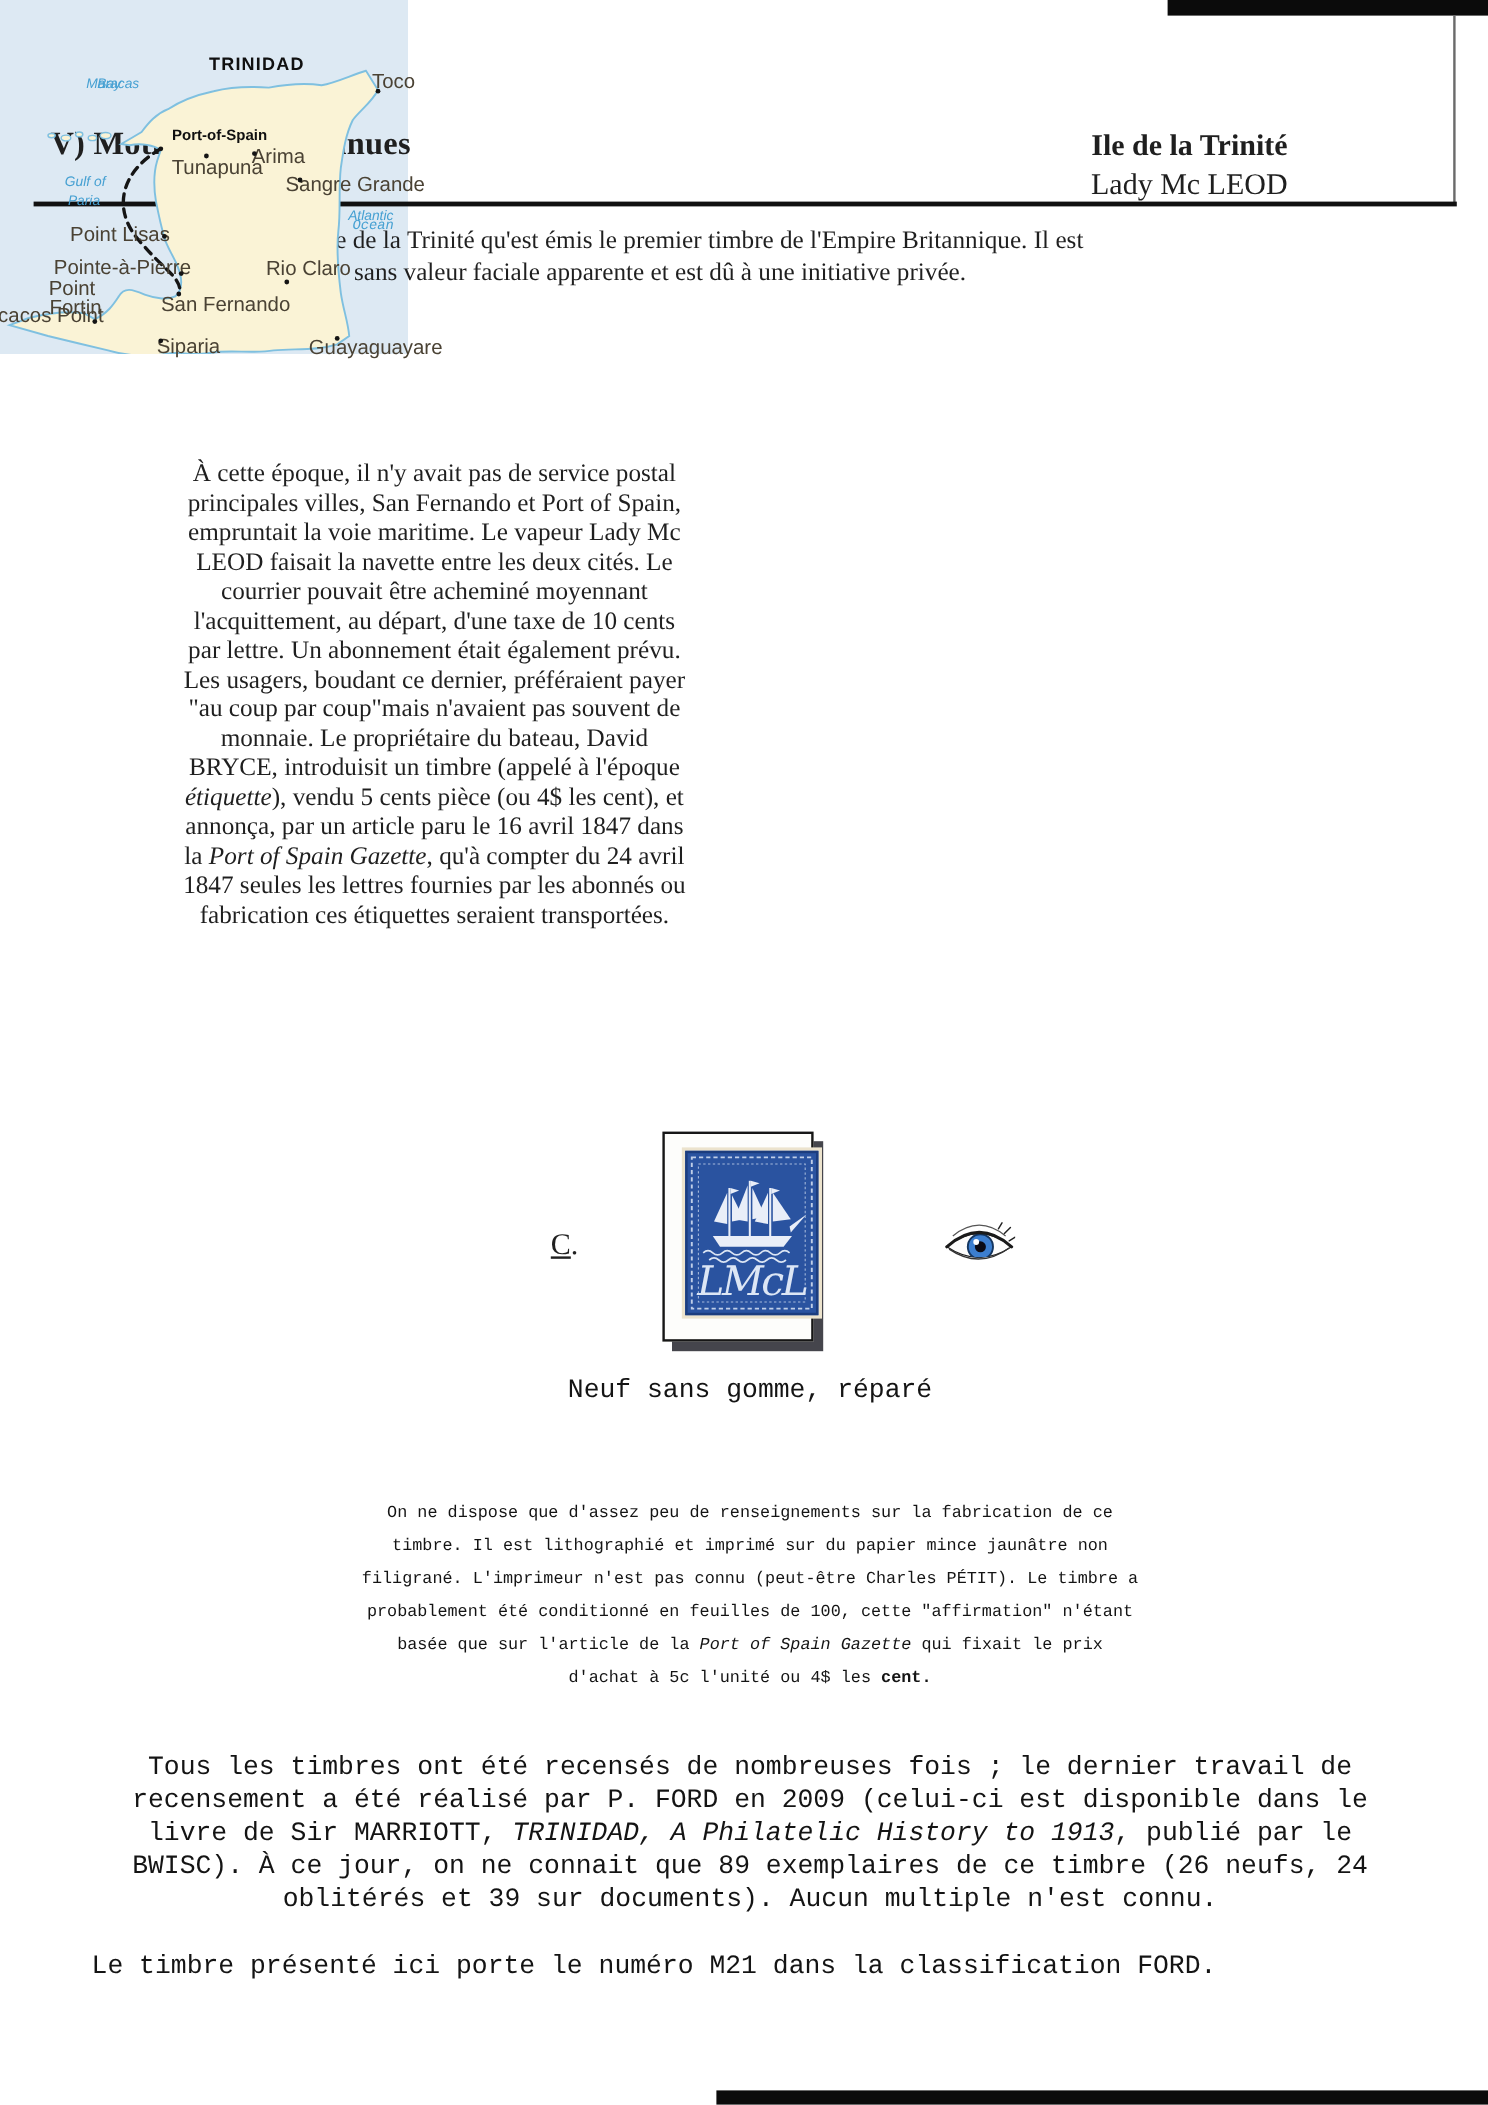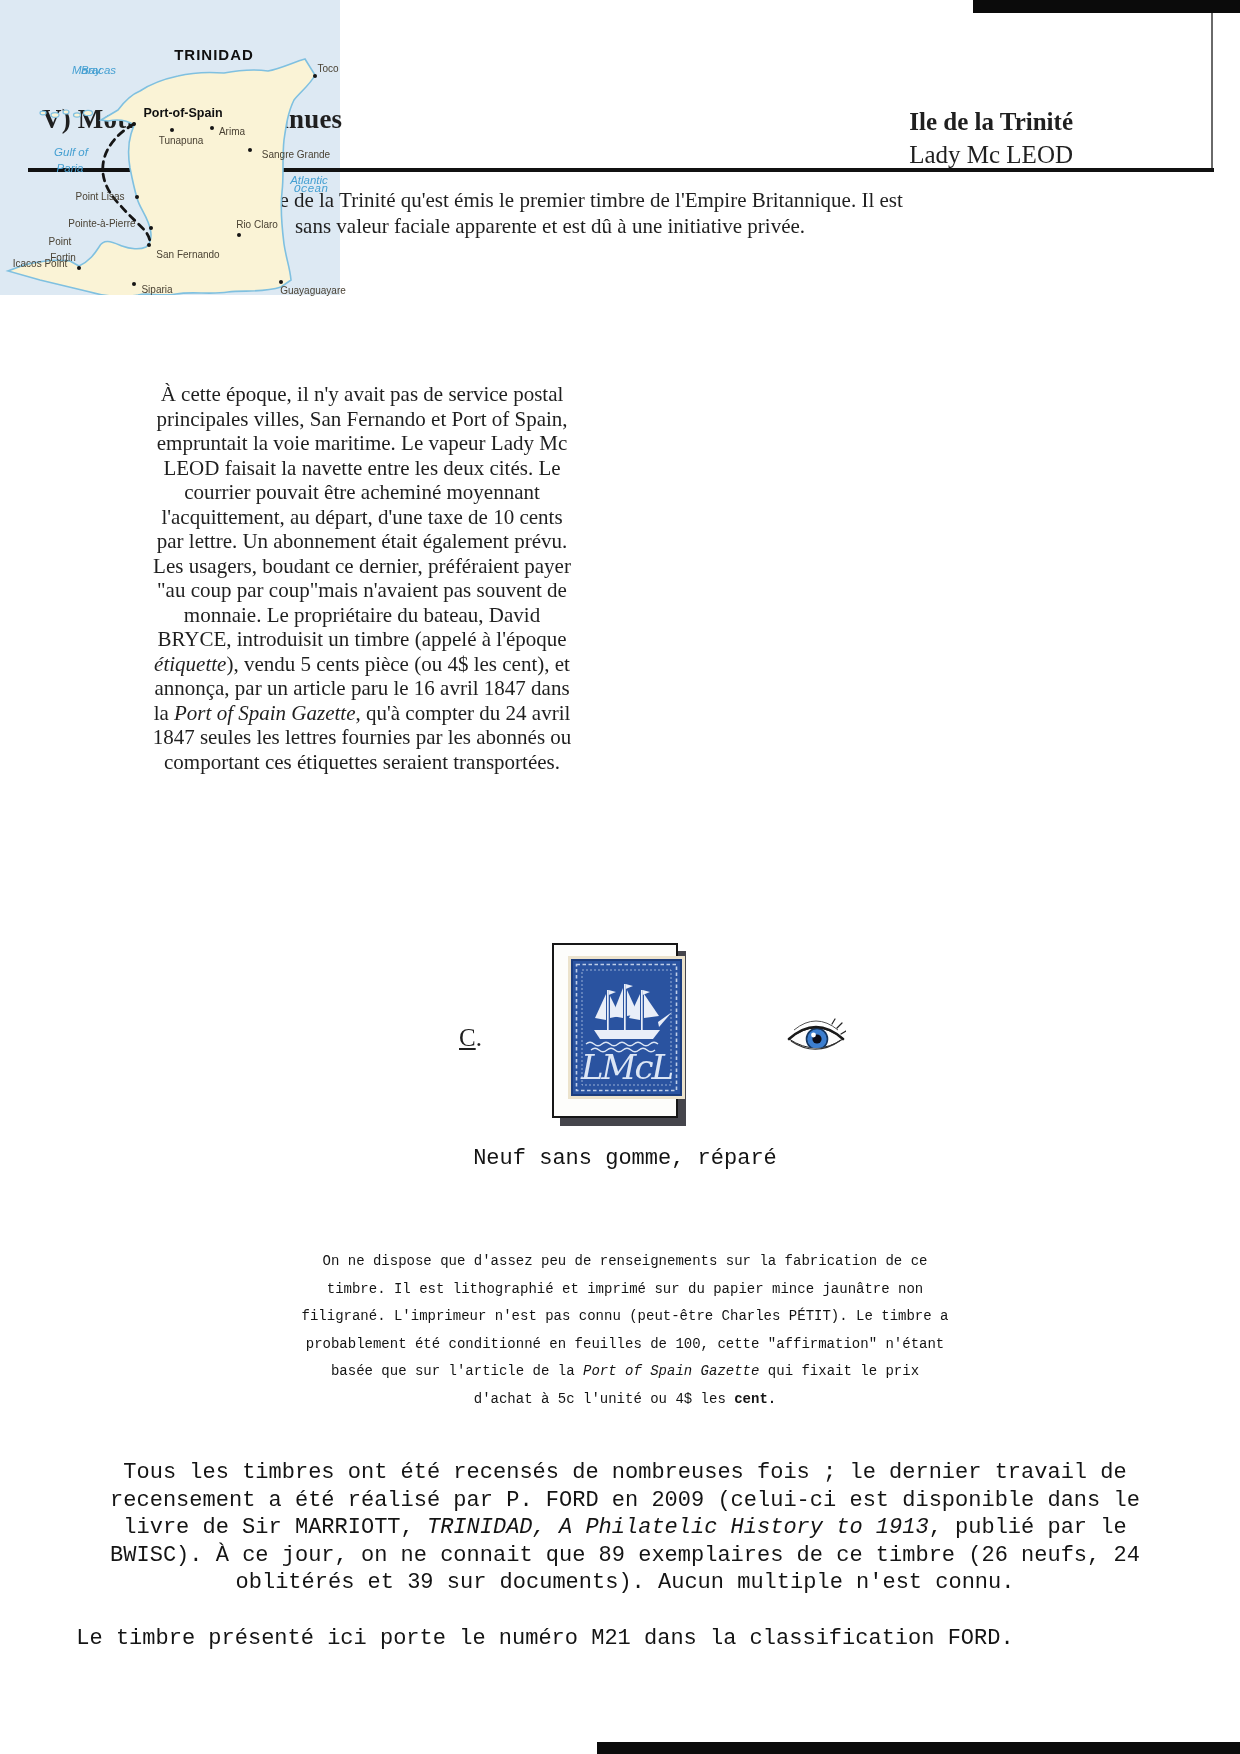--- a/index.html
+++ b/index.html
@@ -21,21 +21,21 @@
   #right-subtitle{right:167px;top:141px;font-size:25px;text-align:right;}
   #rule{left:28px;top:168px;width:1186px;height:4px;background:#111;}
 
   #intro{left:120px;top:188px;width:860px;font-size:21px;line-height:25.5px;}
   #left-col{left:108px;top:382px;width:508px;font-size:21px;line-height:24.5px;text-align:center;}
 
   #map{left:706px;top:421px;width:340px;height:295px;background:#dde9f3;}
   #map svg{position:absolute;left:0;top:0;}
   .ml{position:absolute;transform:translate(-50%,-50%);white-space:nowrap;font-family:"Liberation Sans","DejaVu Sans",sans-serif;}
   .ml.map-title{font-size:15px;font-weight:bold;color:#101010;letter-spacing:1px;}
-  .ml.town{font-size:10px;color:#4a4234;}
+  .ml.town{font-size:17px;color:#4a4234;}
   .ml.town-bold{font-size:12.5px;font-weight:bold;color:#101010;}
   .ml.water{font-size:11.5px;font-style:italic;color:#46a0d2;}
   .mdot{position:absolute;width:4px;height:4px;background:#141414;border-radius:50%;transform:translate(-50%,-50%);}
 
   #fig-label{left:459px;top:1024px;font-size:25px;}
   #fig-label u{text-decoration:underline;}
   #stamp-card{left:552px;top:943px;width:126px;height:175px;background:#fdfdfb;border:2.5px solid #161616;box-sizing:border-box;box-shadow:8px 8px 0 0 #45454c;}
   #stamp-card svg{position:absolute;left:14px;top:11px;}
   #eye{left:786px;top:1014px;}
   #caption{left:70px;top:1146px;width:1110px;font-size:22px;}
@@ -70,21 +70,21 @@
     <div class="tline"><span>l'acquittement, au départ, d'une taxe de 10 cents</span></div>
     <div class="tline"><span>par lettre. Un abonnement était également prévu.</span></div>
     <div class="tline"><span>Les usagers, boudant ce dernier, préféraient payer</span></div>
     <div class="tline"><span>"au coup par coup"mais n'avaient pas souvent de</span></div>
     <div class="tline"><span>monnaie. Le propriétaire du bateau, David</span></div>
     <div class="tline"><span>BRYCE, introduisit un timbre (appelé à l'époque</span></div>
     <div class="tline"><span class="it">étiquette</span><span>), vendu 5 cents pièce (ou 4$ les cent), et</span></div>
     <div class="tline"><span>annonça, par un article paru le 16 avril 1847 dans</span></div>
     <div class="tline"><span>la </span><span class="it">Port of Spain Gazette</span><span>, qu'à compter du 24 avril</span></div>
     <div class="tline"><span>1847 seules les lettres fournies par les abonnés ou</span></div>
-    <div class="tline"><span>comportant ces étiquettes seraient transportées.</span></div>
+    <div class="tline"><span>fabrication ces étiquettes seraient transportées.</span></div>
   </div>
 
 <div id="map">
   <svg width="340" height="295" viewBox="0 0 340 295">
 
     <path d="M101,120 C108,116 113,113 118,110 C124,102 130,95 140,91
              C152,83 164,79 178,76 C194,72 210,72 224,73 C240,70 254,69 268,71
              C280,69 294,62 305,59 L315,75
              C310,85 300,92 294,100 C288,112 286,126 284,140 C282,158 284,176 282,192
              C280,210 282,228 284,244 C286,258 290,268 291,280

